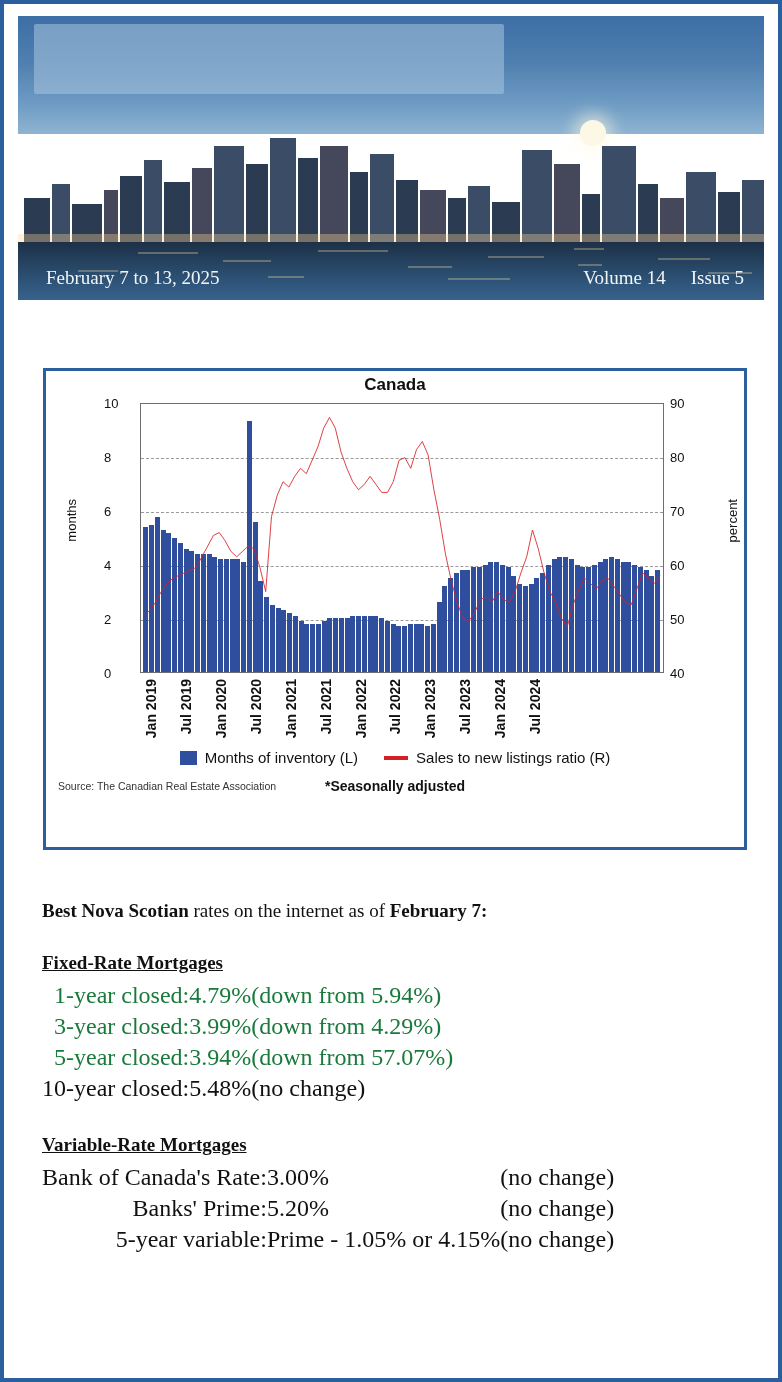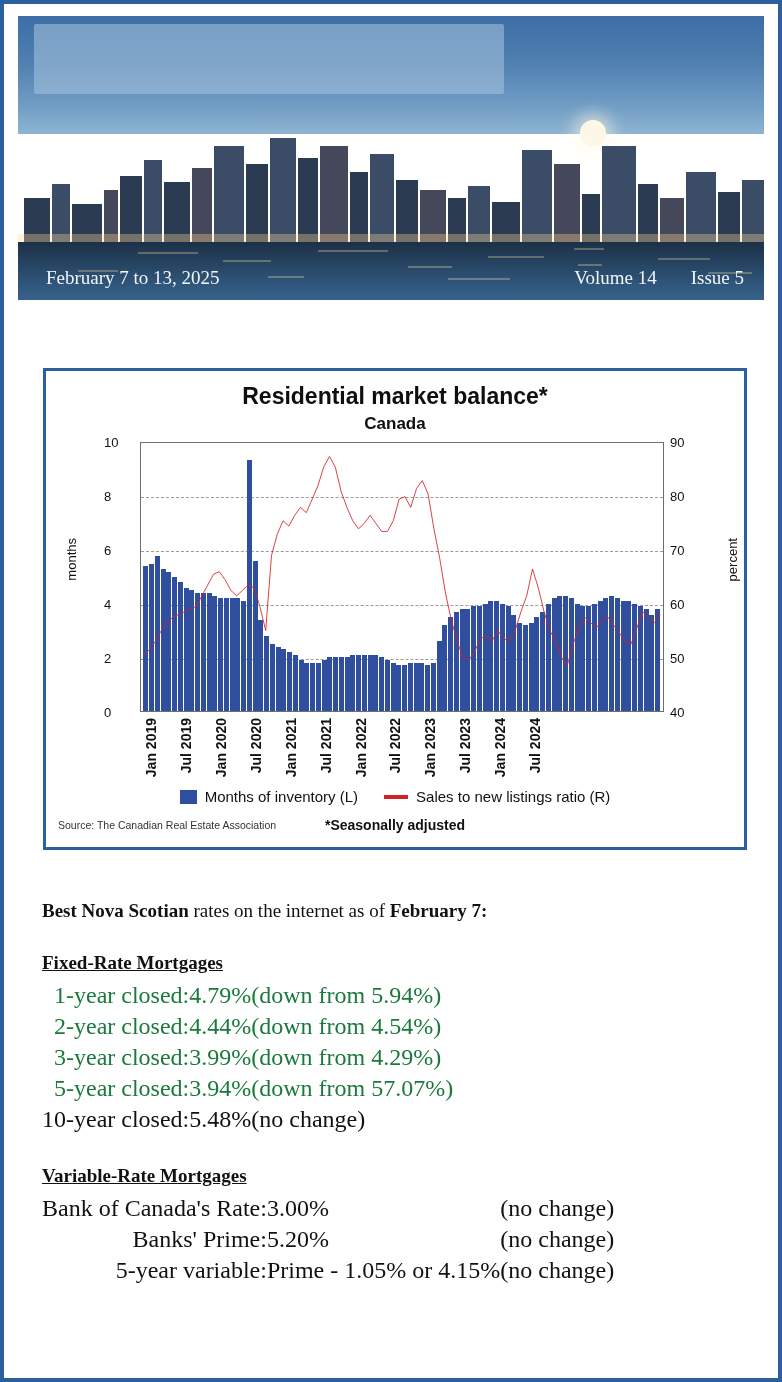--- a/index.html
+++ b/index.html
@@ -93,21 +93,21 @@
     left: 0; right: 0; bottom: 0;
     height: 44px;
     display: flex;
     align-items: center;
     justify-content: space-between;
     padding: 0 20px 0 28px;
     box-sizing: border-box;
     font-size: 19px;
     color: #f2f5f8;
   }
-  .issue-right { display: flex; gap: 34px; }
+  .issue-right { display: flex; gap: 25px; }
 
   
   .chart-wrap {
     position: absolute;
     left: 39px; top: 364px;
     width: 704px; height: 482px;
     border: 3px solid #2c5f9e;
     background: #ffffff;
     box-sizing: border-box;
   }
@@ -336,21 +336,20 @@
     <div class="issue-bar">
       <div>February 7 to 13, 2025</div>
       <div class="issue-right">
         <span>Volume 14</span>
         <span>Issue 5</span>
       </div>
     </div>
   </div>
 
   <div class="chart-wrap">
-    <div class="chart-title">Residential market balance*</div>
     <div class="chart-sub">Canada</div>
 
     <div class="plot-area">
       <div class="axis-label left">months</div>
       <div class="axis-label right">percent</div>
 
       <div id="ytl">
           <div class="ytick-l" style="top: 0px;">10</div>
           <div class="ytick-l" style="top: 54px;">8</div>
           <div class="ytick-l" style="top: 108px;">6</div>
@@ -511,25 +510,20 @@
 
     <div class="sect-head">Fixed-Rate Mortgages</div>
     <table class="rate-table fixed-table">
       <tbody id="fixed-body">
           <tr>
             <td class="label green">1-year closed:</td>
             <td class="value green">4.79%</td>
             <td class="note green">(down from 5.94%)</td>
           </tr>
           <tr>
-            <td class="label green">2-year closed:</td>
-            <td class="value green">4.44%</td>
-            <td class="note green">(down from 4.54%)</td>
-          </tr>
-          <tr>
             <td class="label green">3-year closed:</td>
             <td class="value green">3.99%</td>
             <td class="note green">(down from 4.29%)</td>
           </tr>
           <tr>
             <td class="label green">5-year closed:</td>
             <td class="value green">3.94%</td>
             <td class="note green">(down from 57.07%)</td>
           </tr>
           <tr>

